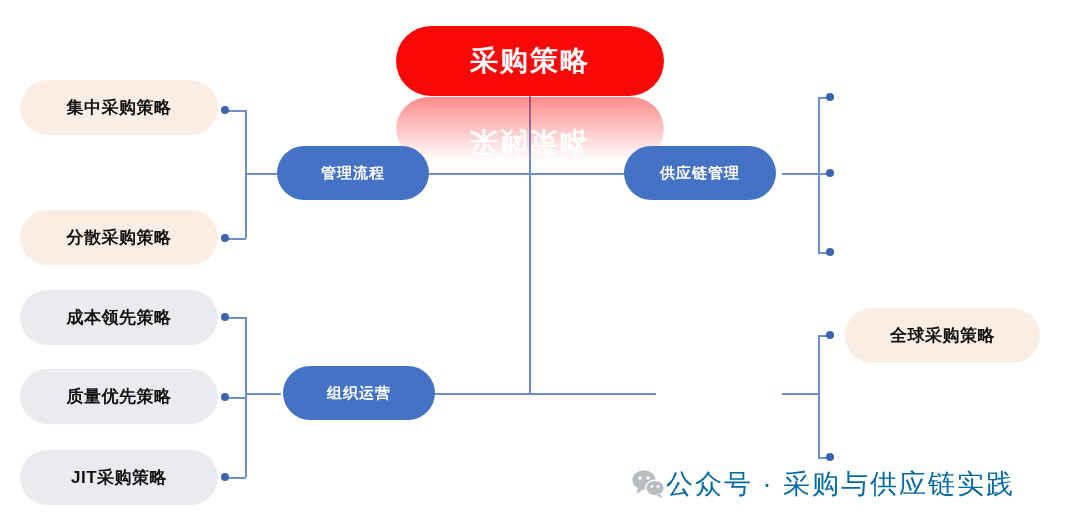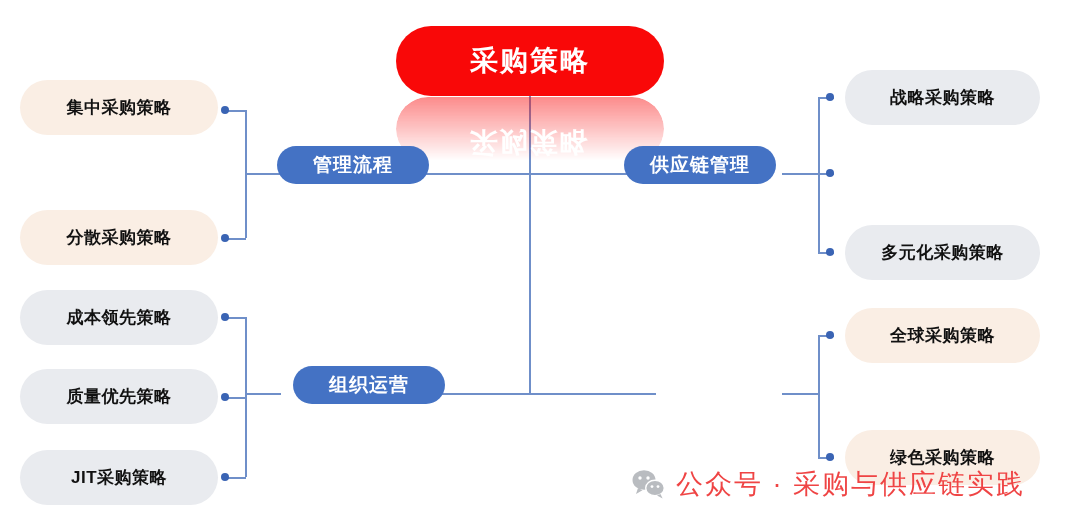--- a/index.html
+++ b/index.html
@@ -72,28 +72,28 @@
     mask-image: linear-gradient(to top, rgba(0,0,0,0.55), rgba(0,0,0,0));
     opacity: 0.85;
     z-index: 2;
     pointer-events: none;
   }
 
   
   .branch {
     position: absolute;
     width: 152px;
-    height: 38px;
+    height: 54px;
     border-radius: 28px;
     background: #4472c4;
     display: flex;
     align-items: center;
     justify-content: center;
     color: #ffffff;
-    font-size: 19px;
+    font-size: 15px;
     font-weight: bold;
     letter-spacing: 1px;
     z-index: 5;
   }
 
   
   .leaf {
     position: absolute;
     height: 55px;
     border-radius: 28px;
@@ -110,22 +110,21 @@
   .leaf.left  { left: 20px; width: 198px; justify-content: center; }
   .leaf.right { left: 845px; width: 195px; justify-content: center; }
 
   
   .watermark {
     position: absolute;
     left: 632px;
     top: 466px;
     display: flex;
     align-items: center;
-    gap: 10px;
-    color: #ef4444;
+    color: #0369a1;
     font-size: 27px;
     letter-spacing: 2px;
     z-index: 9;
     pointer-events: none;
     white-space: nowrap;
   }
   .wechat-icon { display: block; }
 </style>
 </head>
 <body>
@@ -167,35 +166,32 @@
   <div class="line h" style="left:818px; top:335px; width:16px;"></div>
   <div class="line h" style="left:818px; top:457px; width:16px;"></div>
   <div class="line h" style="left:782px; top:393px; width:36px;"></div>
   <div class="dot" style="left:826px; top:331px;"></div>
   <div class="dot" style="left:826px; top:453px;"></div>
 
   <div class="root-reflection">采购策略</div>
   <div class="root">采购策略</div>
 
   <div class="branch" style="left:277px; top:146px;">管理流程</div>
-  <div class="branch" style="left:293px; top:366px;">组织运营</div>
+  <div class="branch" style="left:283px; top:366px;">组织运营</div>
   <div class="branch" style="left:624px; top:146px;">供应链管理</div>
 
   <div class="leaf left peach" style="top:210px;">分散采购策略</div>
   <div class="leaf left peach" style="top:80px;">集中采购策略</div>
 
   <div class="leaf left gray" style="top:290px;">成本领先策略</div>
   <div class="leaf left gray" style="top:369px;">质量优先策略</div>
   <div class="leaf left gray" style="top:450px;">JIT采购策略</div>
 
-  <div class="leaf right gray" style="top:70px;">战略采购策略</div>
-  <div class="leaf right gray" style="top:225px;">多元化采购策略</div>
 
   <div class="leaf right peach" style="top:308px;">全球采购策略</div>
-  <div class="leaf right peach" style="top:430px;">绿色采购策略</div>
 
   <div class="watermark">
     <span>
       <svg class="wechat-icon" width="34" height="30" viewBox="0 0 34 30" xmlns="http://www.w3.org/2000/svg">
         <ellipse cx="12" cy="11" rx="11.5" ry="9.8" fill="#b9bcc0"></ellipse>
         <path d="M6 19 L4 25 L10.5 21.2 Z" fill="#b9bcc0"></path>
         <circle cx="8" cy="9" r="1.7" fill="#ffffff"></circle>
         <circle cx="16" cy="9" r="1.7" fill="#ffffff"></circle>
         <ellipse cx="23" cy="19" rx="9.3" ry="7.8" fill="#b9bcc0" stroke="#ffffff" stroke-width="1.4"></ellipse>
         <path d="M28.5 25 L30.6 29.4 L25 26.6 Z" fill="#b9bcc0"></path>

